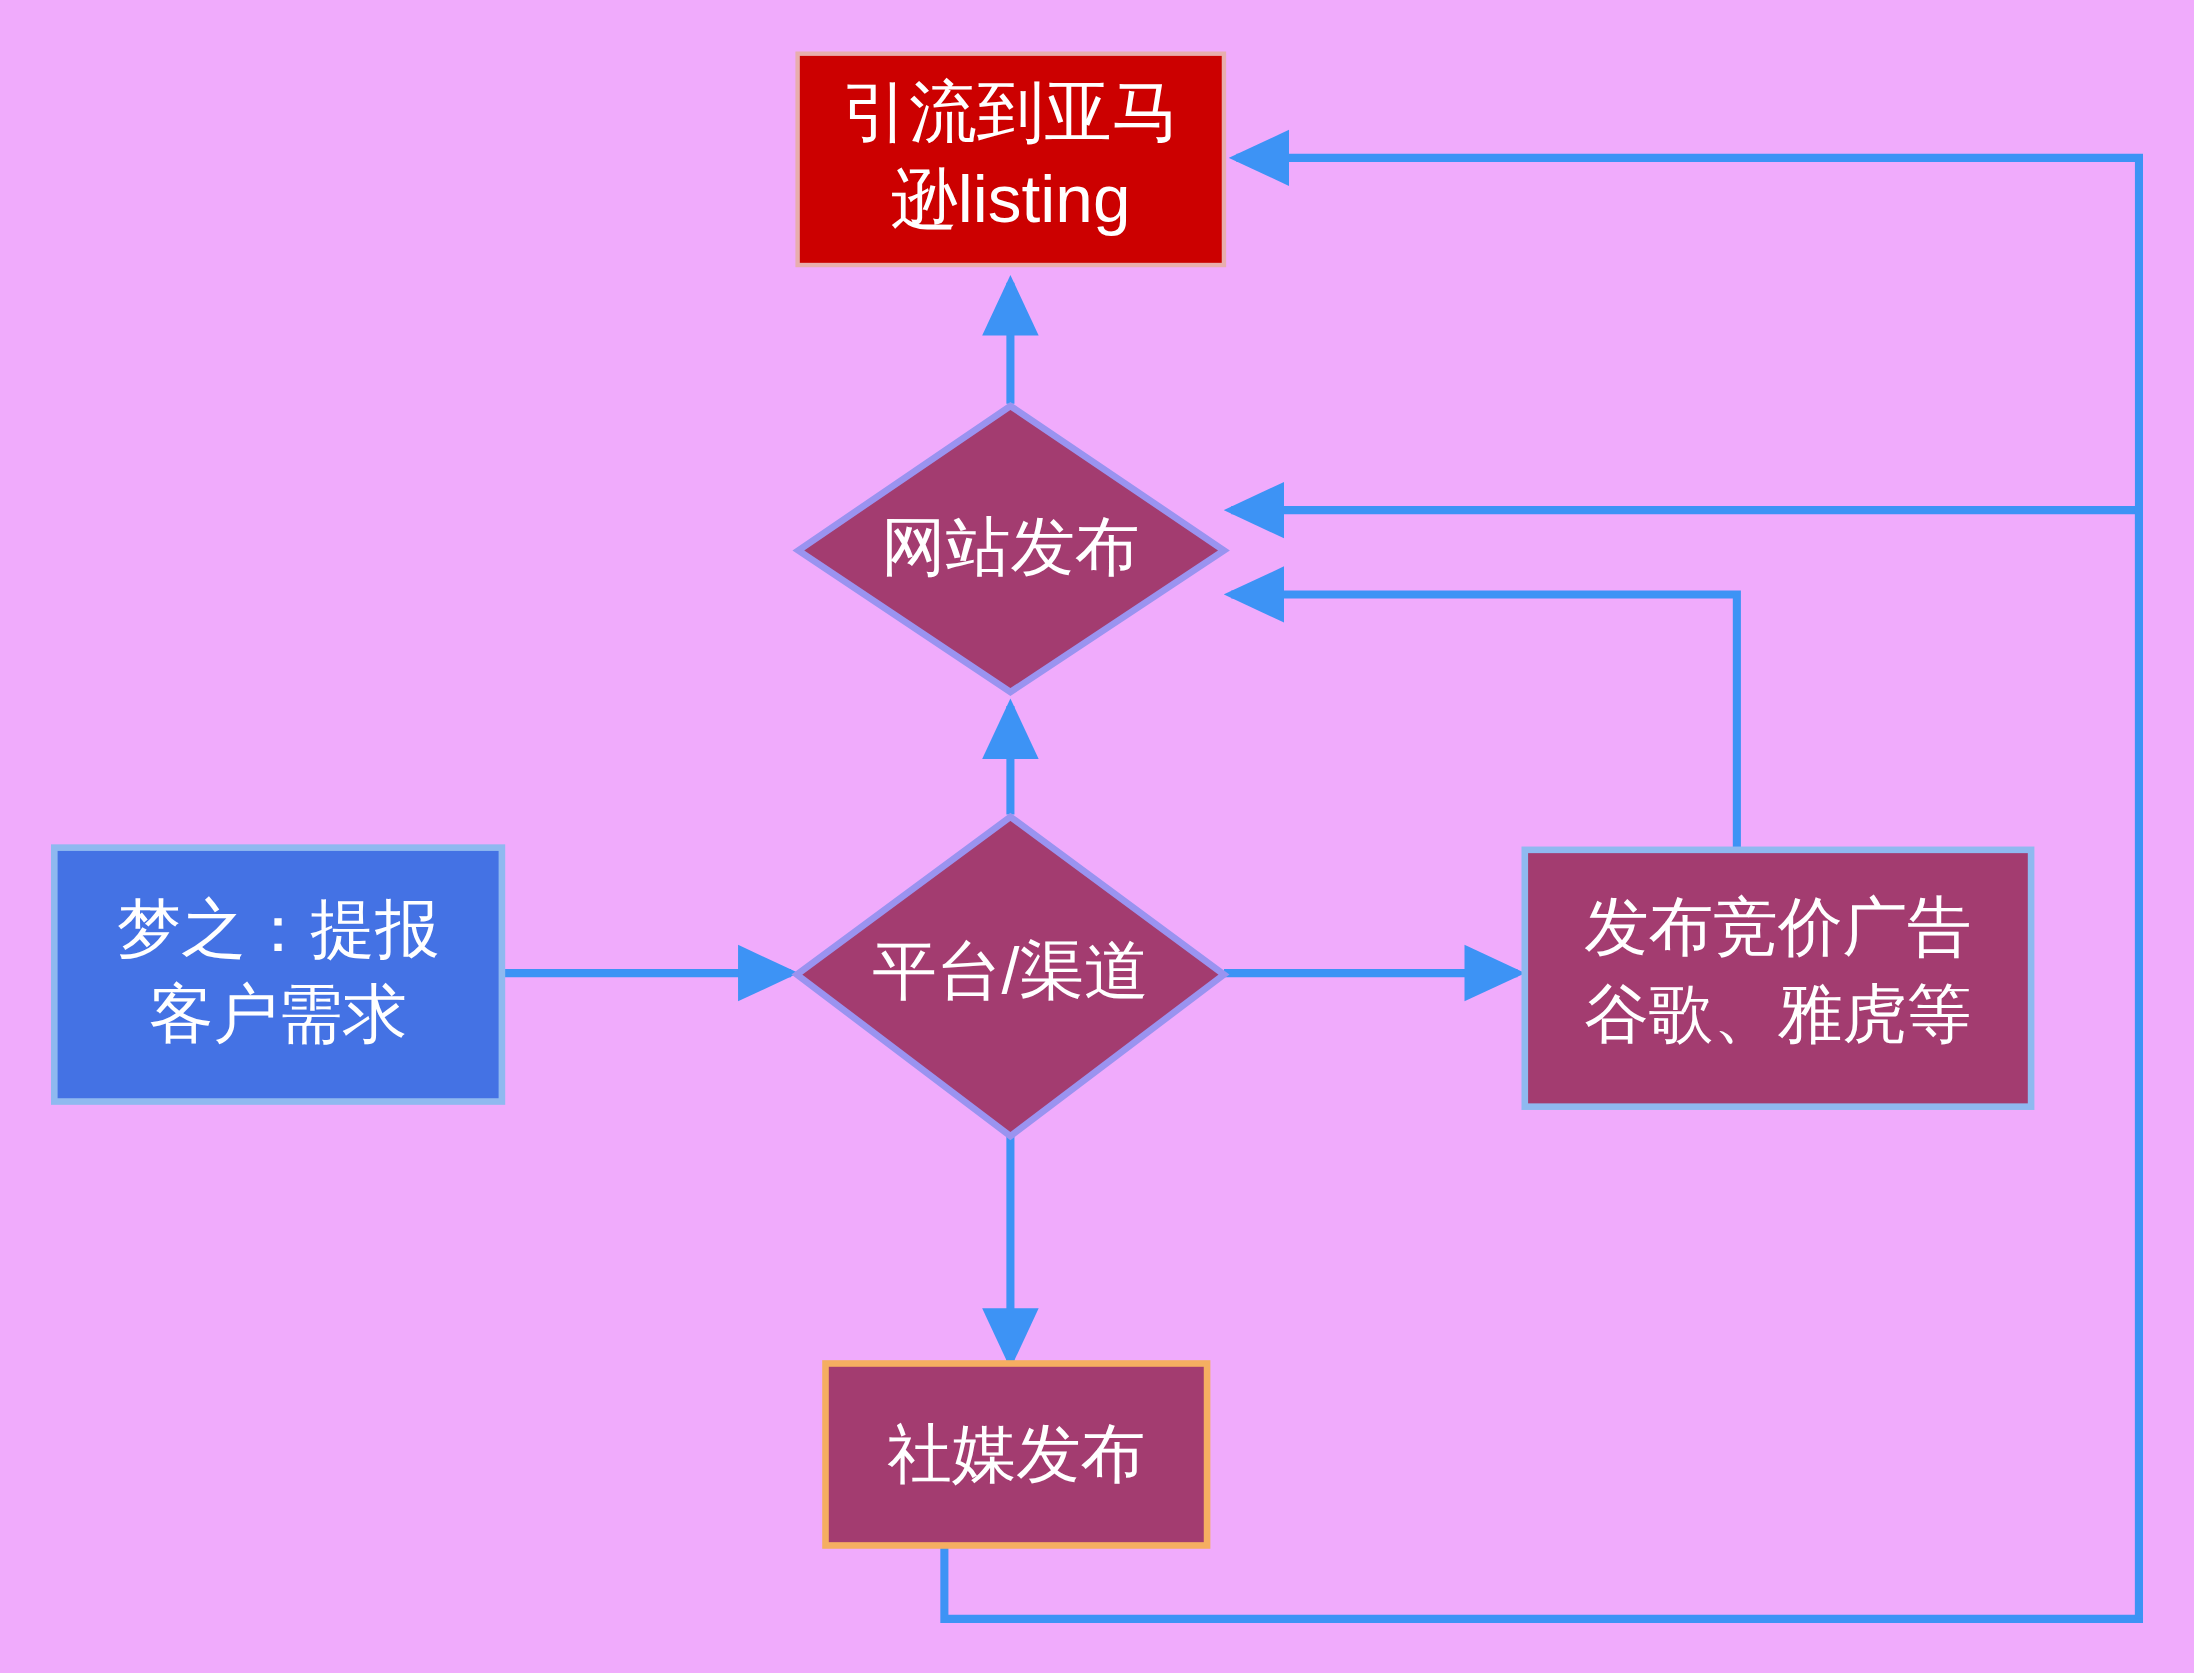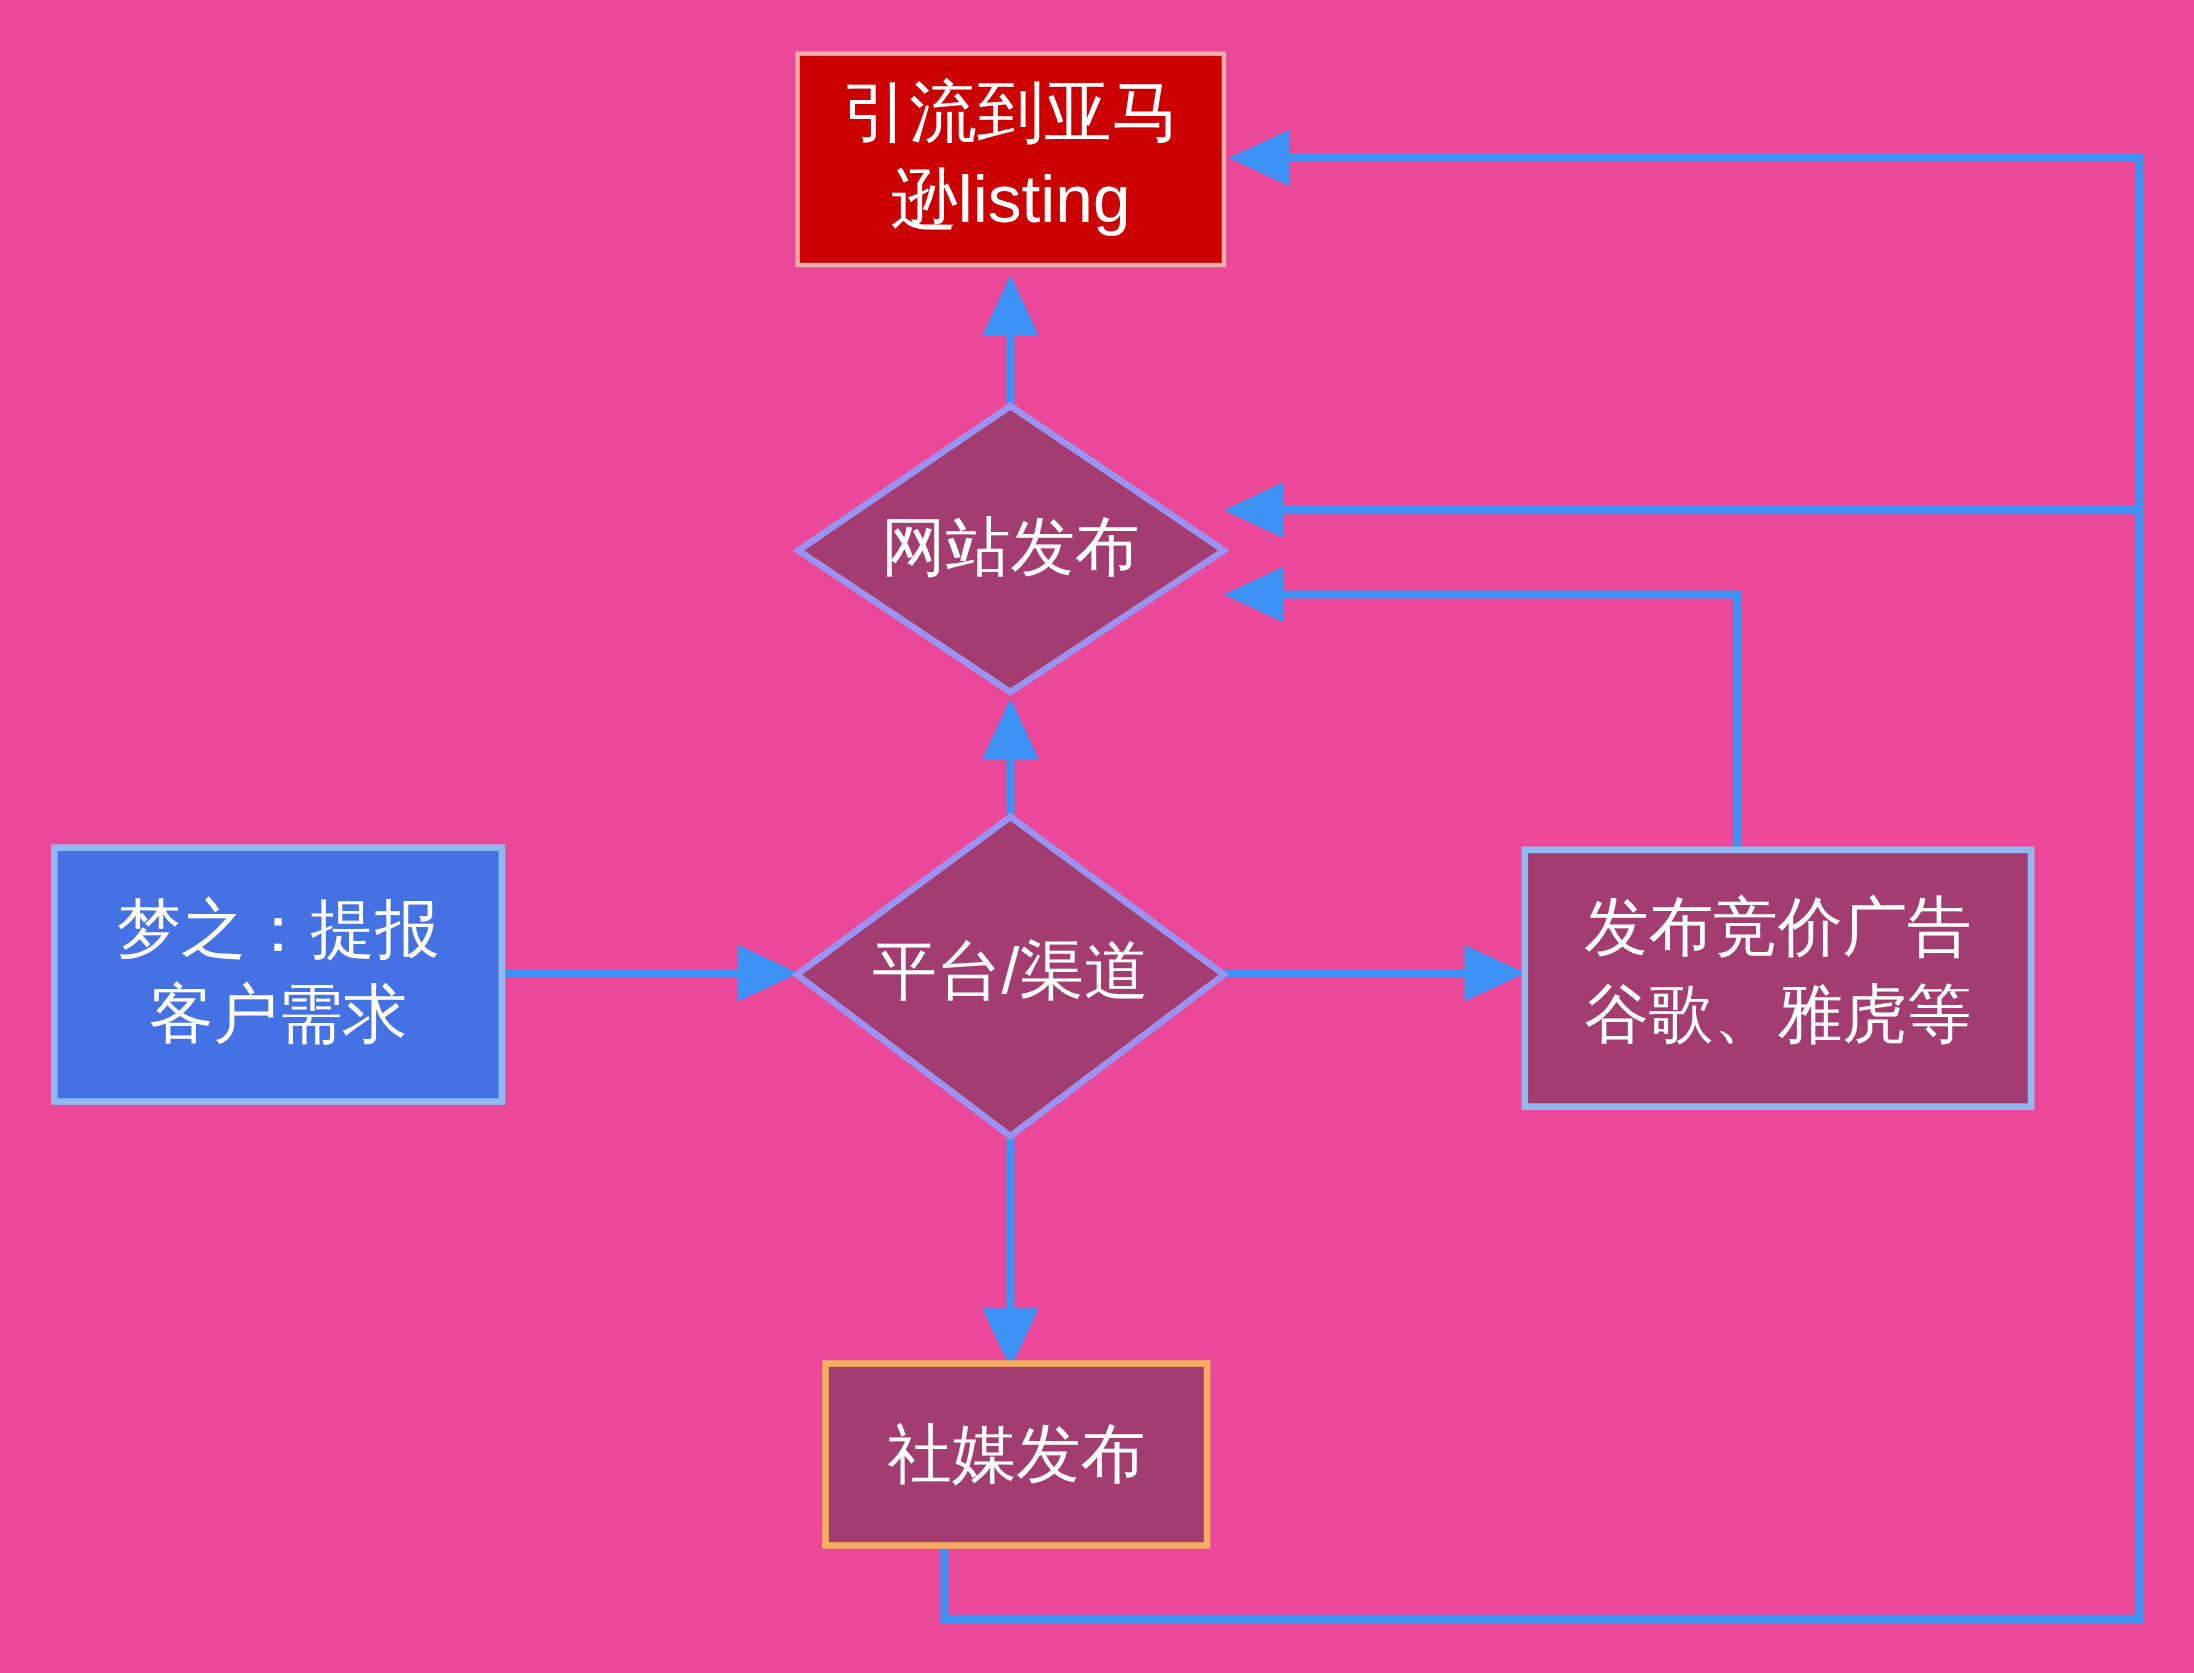--- a/index.html
+++ b/index.html
@@ -10,21 +10,21 @@
   body {
     width: 2194px;
     height: 1674px;
     font-family: "Liberation Sans", "DejaVu Sans", sans-serif;
     overflow: hidden;
   }
   #diagram-root {
     position: relative;
     width: 2194px;
     height: 1674px;
-    background: #ec4899;
+    background: #f0abfc;
   }
   svg#flow-svg {
     position: absolute;
     left: 0;
     top: 0;
     width: 2194px;
     height: 1674px;
     display: block;
   }
   .node-text {

